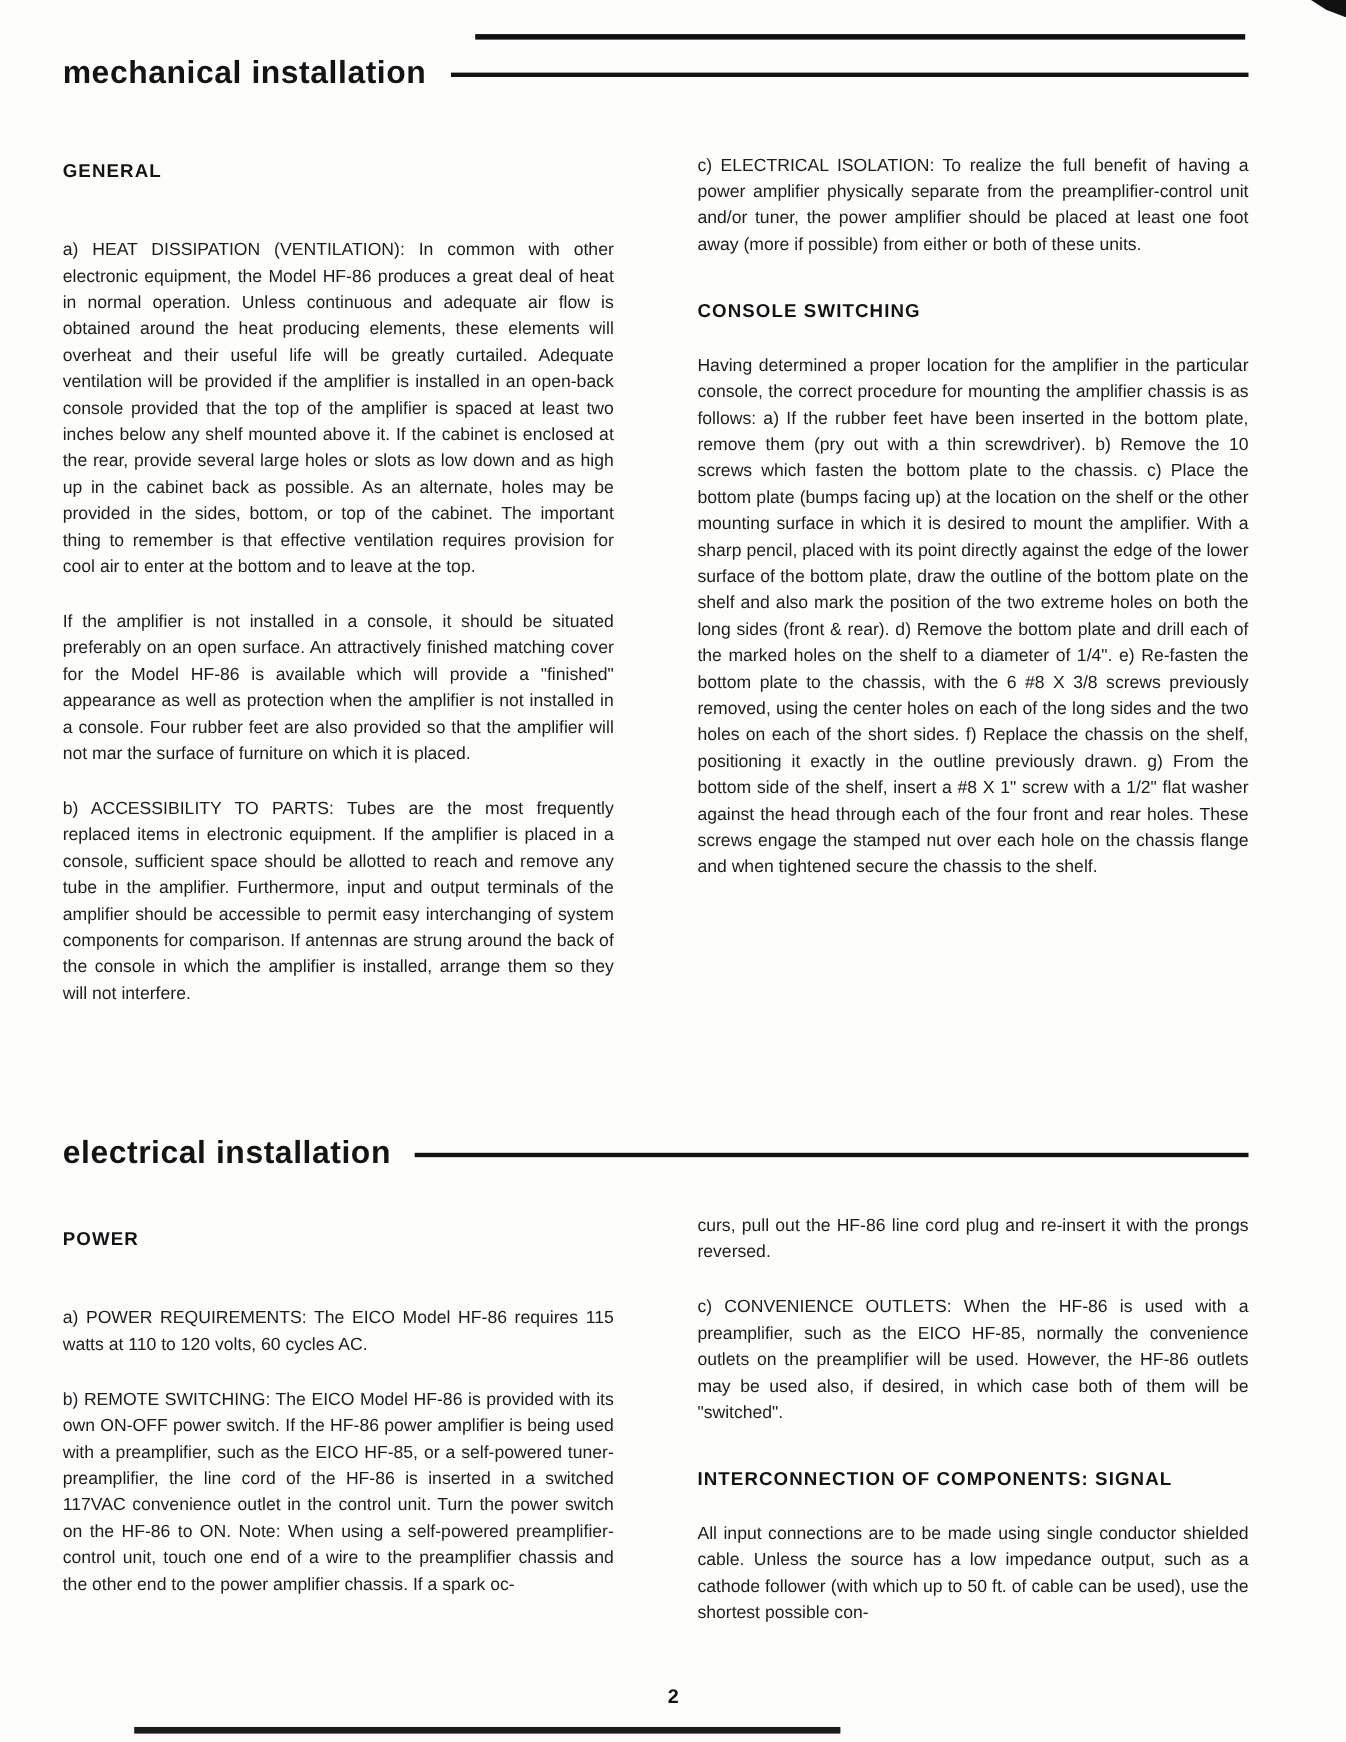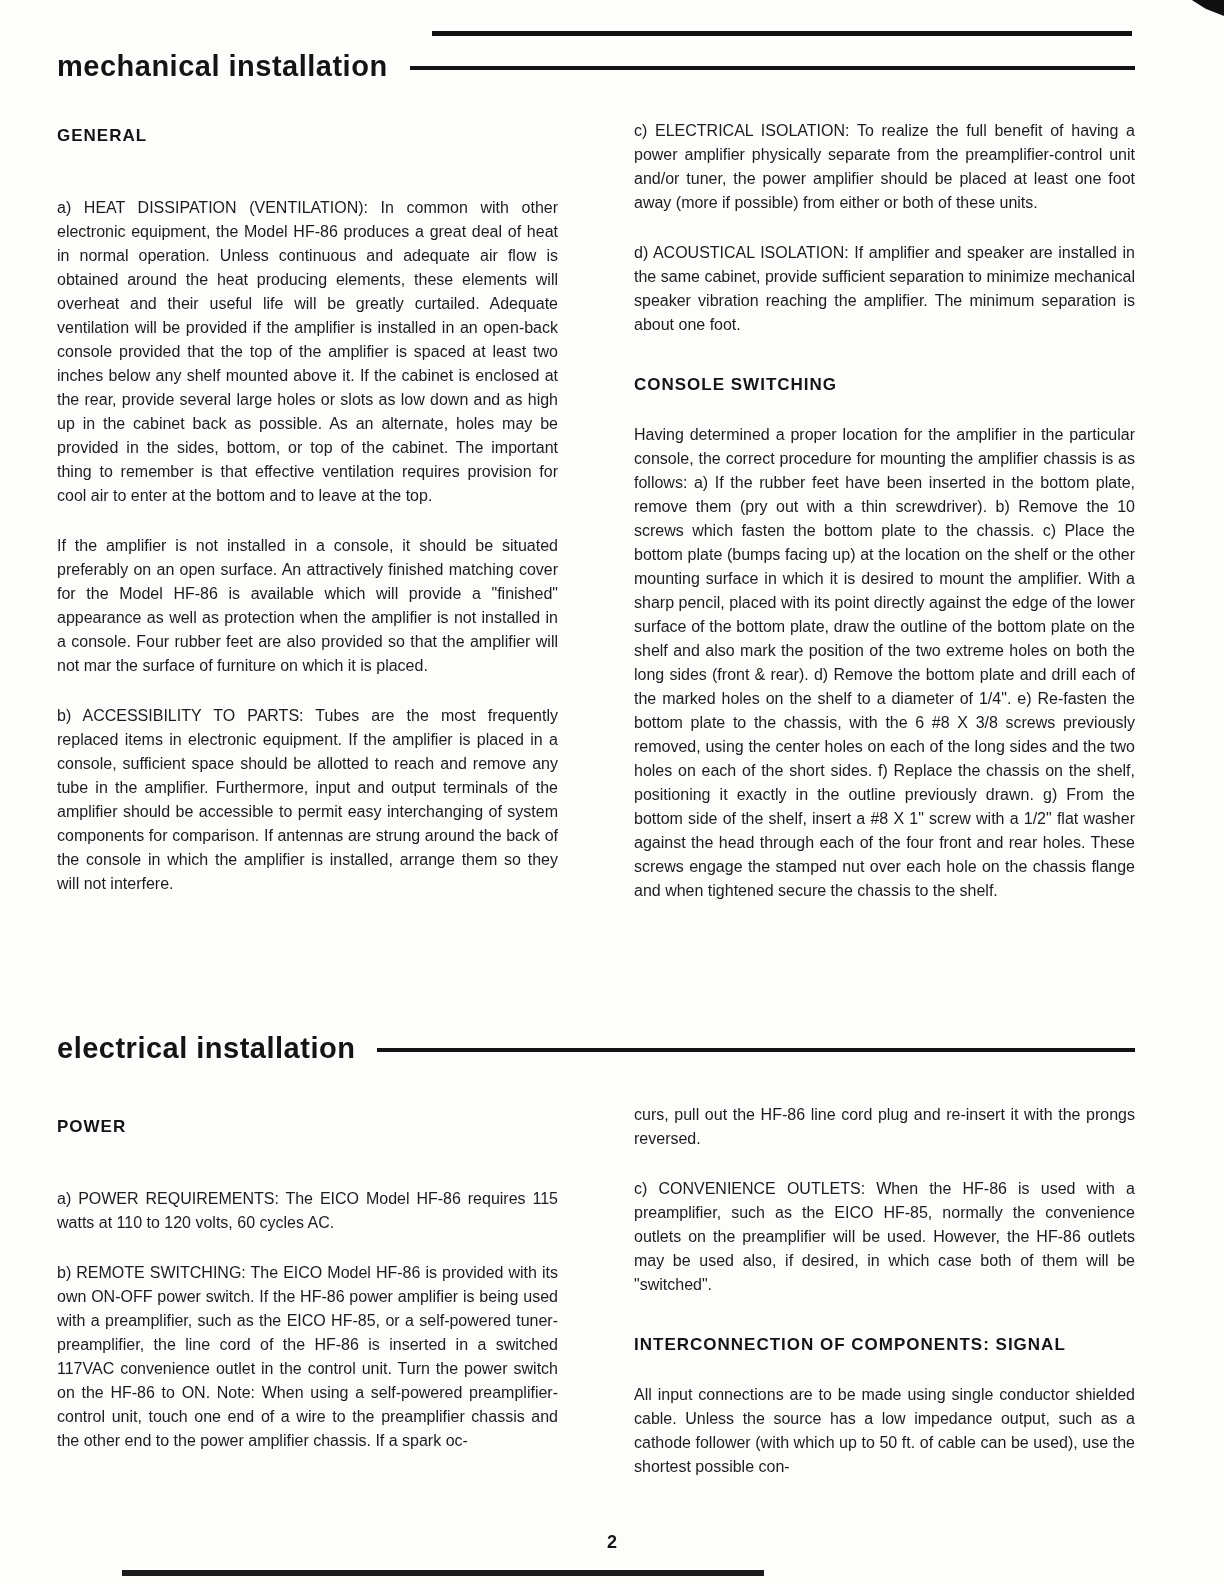--- a/index.html
+++ b/index.html
@@ -32,21 +32,21 @@
   .sec-header { display: flex; align-items: flex-start; gap: 22px; }
   .sec-title {
     font-size: 29px;
     font-weight: 700;
     letter-spacing: 0.5px;
     white-space: nowrap;
     color: #141414;
   }
   .sec-rule { flex: 1; height: 4px; background: #141414; margin-top: 16px; }
 
-  .cols { display: flex; gap: 76px; margin-top: 36px; }
+  .cols { display: flex; gap: 76px; margin-top: 56px; }
   .sec.elec .cols { margin-top: 38px; }
   .col { width: 501px; font-size: 16px; line-height: 24px; text-align: justify; }
   .col.pad-top-sm { padding-top: 5px; }
   .col.pad-top-md { padding-top: 12px; }
 
   .sub {
     font-size: 17px;
     font-weight: 700;
     letter-spacing: 1px;
     text-align: left;
@@ -85,21 +85,20 @@
     </div>
     <div class="cols">
       <div class="col pad-top-sm">
         <h2 class="sub first">GENERAL</h2>
         <p class="first">a) HEAT DISSIPATION (VENTILATION): In common with other electronic equipment, the Model HF-86 produces a great deal of heat in normal operation. Unless continuous and adequate air flow is obtained around the heat producing elements, these elements will overheat and their useful life will be greatly curtailed. Adequate ventilation will be provided if the amplifier is installed in an open-back console provided that the top of the amplifier is spaced at least two inches below any shelf mounted above it. If the cabinet is enclosed at the rear, provide several large holes or slots as low down and as high up in the cabinet back as possible. As an alternate, holes may be provided in the sides, bottom, or top of the cabinet. The important thing to remember is that effective ventilation requires provision for cool air to enter at the bottom and to leave at the top.</p>
         <p>If the amplifier is not installed in a console, it should be situated preferably on an open surface. An attractively finished matching cover for the Model HF-86 is available which will provide a "finished" appearance as well as protection when the amplifier is not installed in a console. Four rubber feet are also provided so that the amplifier will not mar the surface of furniture on which it is placed.</p>
         <p>b) ACCESSIBILITY TO PARTS: Tubes are the most frequently replaced items in electronic equipment. If the amplifier is placed in a console, sufficient space should be allotted to reach and remove any tube in the amplifier. Furthermore, input and output terminals of the amplifier should be accessible to permit easy interchanging of system components for comparison. If antennas are strung around the back of the console in which the amplifier is installed, arrange them so they will not interfere.</p>
       </div>
       <div class="col">
         <p class="first">c) ELECTRICAL ISOLATION: To realize the full benefit of having a power amplifier physically separate from the preamplifier-control unit and/or tuner, the power amplifier should be placed at least one foot away (more if possible) from either or both of these units.</p>
-        <p>d) ACOUSTICAL ISOLATION: If amplifier and speaker are installed in the same cabinet, provide sufficient separation to minimize mechanical speaker vibration reaching the amplifier. The minimum separation is about one foot.</p>
         <h2 class="sub mid">CONSOLE SWITCHING</h2>
         <p class="first">Having determined a proper location for the amplifier in the particular console, the correct procedure for mounting the amplifier chassis is as follows: a) If the rubber feet have been inserted in the bottom plate, remove them (pry out with a thin screwdriver). b) Remove the 10 screws which fasten the bottom plate to the chassis. c) Place the bottom plate (bumps facing up) at the location on the shelf or the other mounting surface in which it is desired to mount the amplifier. With a sharp pencil, placed with its point directly against the edge of the lower surface of the bottom plate, draw the outline of the bottom plate on the shelf and also mark the position of the two extreme holes on both the long sides (front &amp; rear). d) Remove the bottom plate and drill each of the marked holes on the shelf to a diameter of 1/4". e) Re-fasten the bottom plate to the chassis, with the 6 #8 X 3/8 screws previously removed, using the center holes on each of the long sides and the two holes on each of the short sides. f) Replace the chassis on the shelf, positioning it exactly in the outline previously drawn. g) From the bottom side of the shelf, insert a #8 X 1" screw with a 1/2" flat washer against the head through each of the four front and rear holes. These screws engage the stamped nut over each hole on the chassis flange and when tightened secure the chassis to the shelf.</p>
       </div>
     </div>
   </section>
 
   <section class="sec elec">
     <div class="sec-header">
       <h1 class="sec-title">electrical installation</h1>
       <div class="sec-rule"></div>

